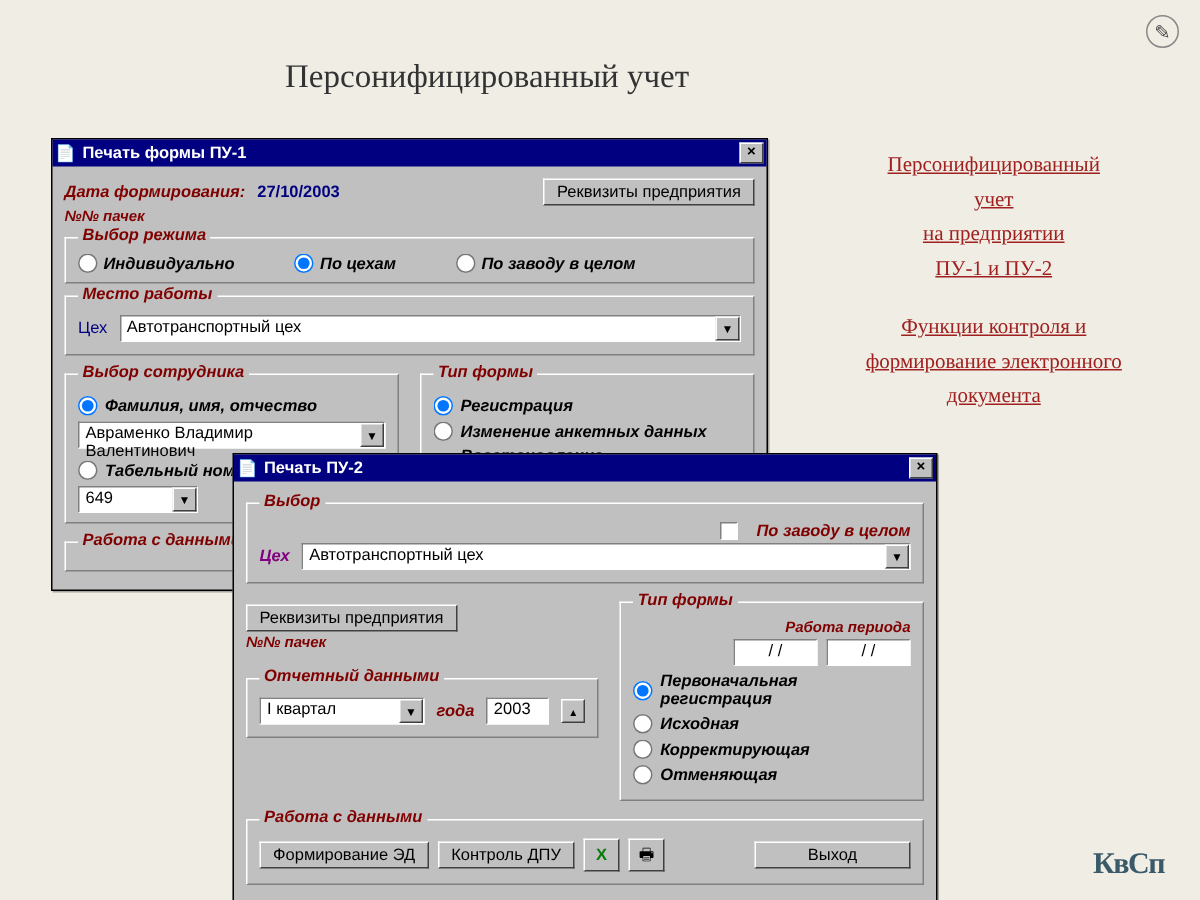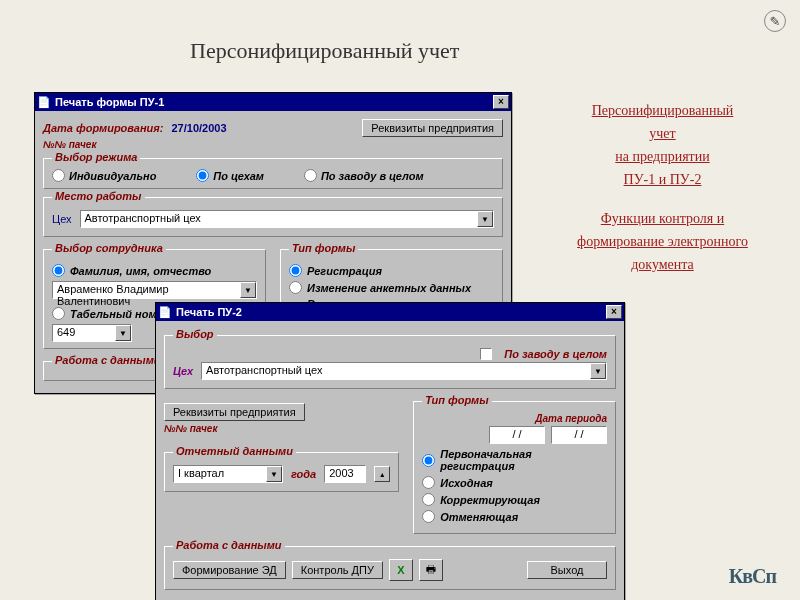--- a/index.html
+++ b/index.html
@@ -302,21 +302,21 @@
             <div class="input" style="width:42px;padding-right:4px"><span>2003</span></div>
             <span class="small-up">▴</span>
           </div>
         </div>
       </div>
 
       <div class="col" style="flex:1.1">
         <div class="group">
           <span class="group-legend">Тип формы</span>
           <div style="text-align:right;margin-bottom:2px">
-            <span class="lbl tiny">Дата периода</span>
+            <span class="lbl tiny">Работа периода</span>
           </div>
           <div class="row" style="justify-content:flex-end;gap:6px">
             <div class="input" style="width:56px;padding-right:4px;text-align:center"><span>/ /</span></div>
             <div class="input" style="width:56px;padding-right:4px;text-align:center"><span>/ /</span></div>
           </div>
           <label class="radio-v">
               <input type="radio" name="ft2" checked="" style="">
               <span>Первоначальная регистрация</span>
             </label>
           <label class="radio-v">
@@ -340,19 +340,19 @@
       <div class="row" style="gap:6px">
         <button class="btn3d">Формирование ЭД</button>
         <button class="btn3d">Контроль ДПУ</button>
         <button class="btn3d icon-box">
             <span style="color:#0a7a0a;font-weight:bold">X</span>
           </button>
         <button class="btn3d icon-box">
             <span>🖶</span>
           </button>
         <span style="flex:1"></span>
-        <button class="btn3d" style="width:80px">Выход</button>
+        <button class="btn3d" style="width:104px">Выход</button>
       </div>
     </div>
   </div>
 </div>
 
 <div class="corner-logo">КвСп</div>
 
 </body></html>

